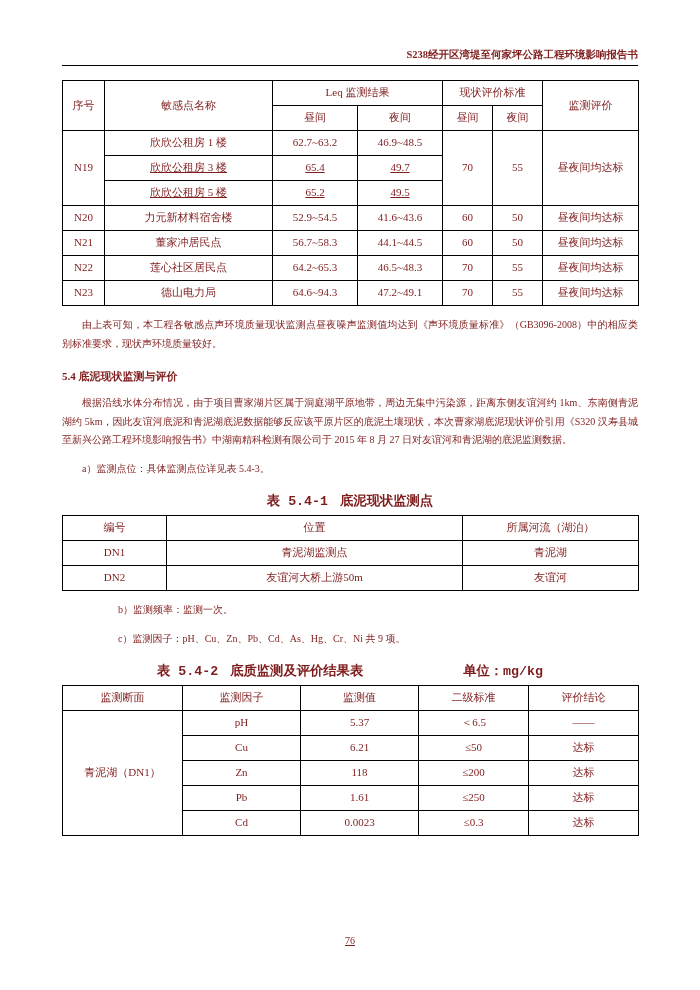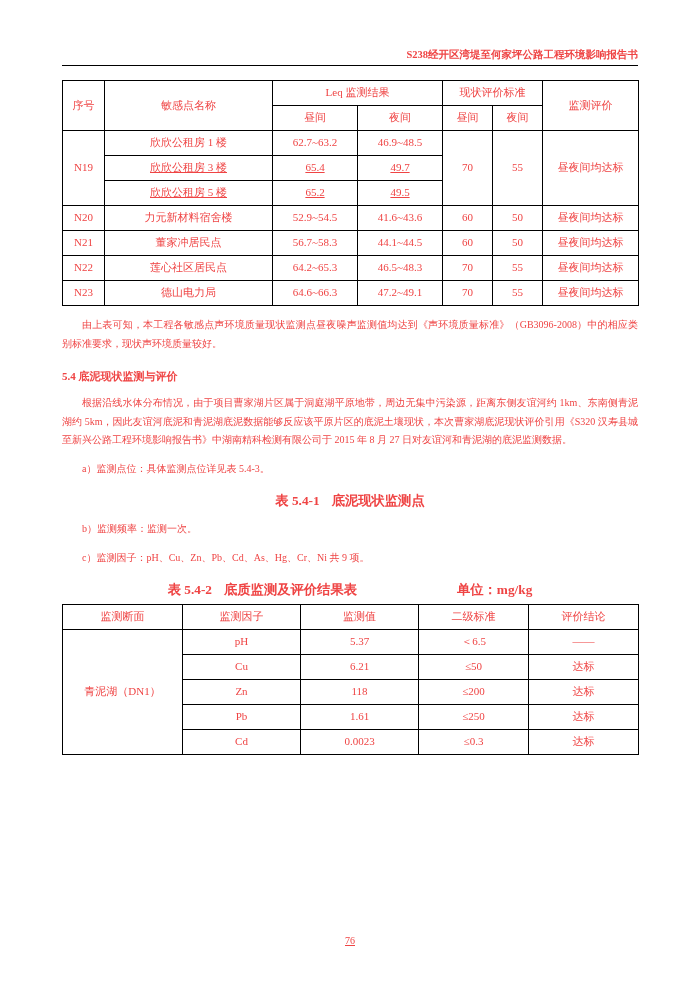--- a/index.html
+++ b/index.html
@@ -7,21 +7,21 @@
     padding: 0;
     background: #8a8a8a;
   }
   .page {
     position: relative;
     width: 700px;
     height: 990px;
     background: #ffffff;
     margin: 0 auto;
     font-family: "Liberation Serif", "DejaVu Serif", serif;
-    color: #ef4444;
+    color: #7f1d1d;
     box-sizing: border-box;
     overflow: hidden;
   }
   .content {
     position: absolute;
     left: 62px;
     top: 48px;
     width: 576px;
   }
   
@@ -60,32 +60,34 @@
   p.body {
     font-size: 10px;
     line-height: 1.85;
     margin: 10px 0 0 0;
     text-align: justify;
     text-justify: inter-ideograph;
     text-indent: 2em;
   }
   p.noindent {
     text-indent: 0;
+    margin-left: 36px;
   }
   h3.section {
     font-size: 11px;
     font-weight: bold;
     margin: 16px 0 4px 0;
     text-indent: 0;
   }
   .tbl-caption {
     font-size: 13.3px;
     font-weight: bold;
     text-align: center;
     margin: 14px 0 5px 0;
+    font-family: Liberation Mono, monospace;
   }
   .tbl-caption .unit {
     font-weight: bold;
     margin-left: 100px;
   }
   .tbl-caption .num {
     margin-right: 12px;
   }
   .page-number {
     position: absolute;
@@ -174,41 +176,65 @@
           <td>莲心社区居民点</td>
           <td>64.2~65.3</td>
           <td>46.5~48.3</td>
           <td>70</td>
           <td>55</td>
           <td>昼夜间均达标</td>
         </tr>
         <tr>
           <td>N23</td>
           <td>德山电力局</td>
-          <td>64.6~66.3</td>
+          <td>64.6~94.3</td>
           <td>47.2~49.1</td>
           <td>70</td>
           <td>55</td>
           <td>昼夜间均达标</td>
         </tr>
       </tbody>
     </table>
 
     <p class="body">由上表可知，本工程各敏感点声环境质量现状监测点昼夜噪声监测值均达到《声环境质量标准》（GB3096-2008）中的相应类别标准要求，现状声环境质量较好。</p>
 
     <h3 class="section">5.4 底泥现状监测与评价</h3>
 
     <p class="body">根据沿线水体分布情况，由于项目曹家湖片区属于洞庭湖平原地带，周边无集中污染源，距离东侧友谊河约 1km、东南侧青泥湖约 5km，因此友谊河底泥和青泥湖底泥数据能够反应该平原片区的底泥土壤现状，本次曹家湖底泥现状评价引用《S320 汉寿县城至新兴公路工程环境影响报告书》中湖南精科检测有限公司于 2015 年 8 月 27 日对友谊河和青泥湖的底泥监测数据。</p>
 
     <p class="body">a）监测点位：具体监测点位详见表 5.4-3。</p>
 
     <div class="tbl-caption">
       <span class="num">表 5.4-1</span><span>底泥现状监测点</span>
     </div>
 
+    <table class="t1">
+      <colgroup>
+        <col style="width:104px">
+        <col style="width:296px">
+        <col style="width:176px">
+      </colgroup>
+      <tbody>
+        <tr>
+          <td>编号</td>
+          <td>位置</td>
+          <td>所属河流（湖泊）</td>
+        </tr>
+        <tr>
+          <td>DN1</td>
+          <td>青泥湖监测点</td>
+          <td>青泥湖</td>
+        </tr>
+        <tr>
+          <td>DN2</td>
+          <td>友谊河大桥上游50m</td>
+          <td>友谊河</td>
+        </tr>
+      </tbody>
+    </table>
 
     <p class="body noindent" style="text-indent:2em">b）监测频率：监测一次。</p>
     <p class="body noindent" style="text-indent:2em">c）监测因子：pH、Cu、Zn、Pb、Cd、As、Hg、Cr、Ni 共 9 项。</p>
 
     <div class="tbl-caption">
       <span class="num">表 5.4-2</span><span>底质监测及评价结果表</span><span class="unit">单位：mg/kg</span>
     </div>
 
     <table class="t1">
       <colgroup>

